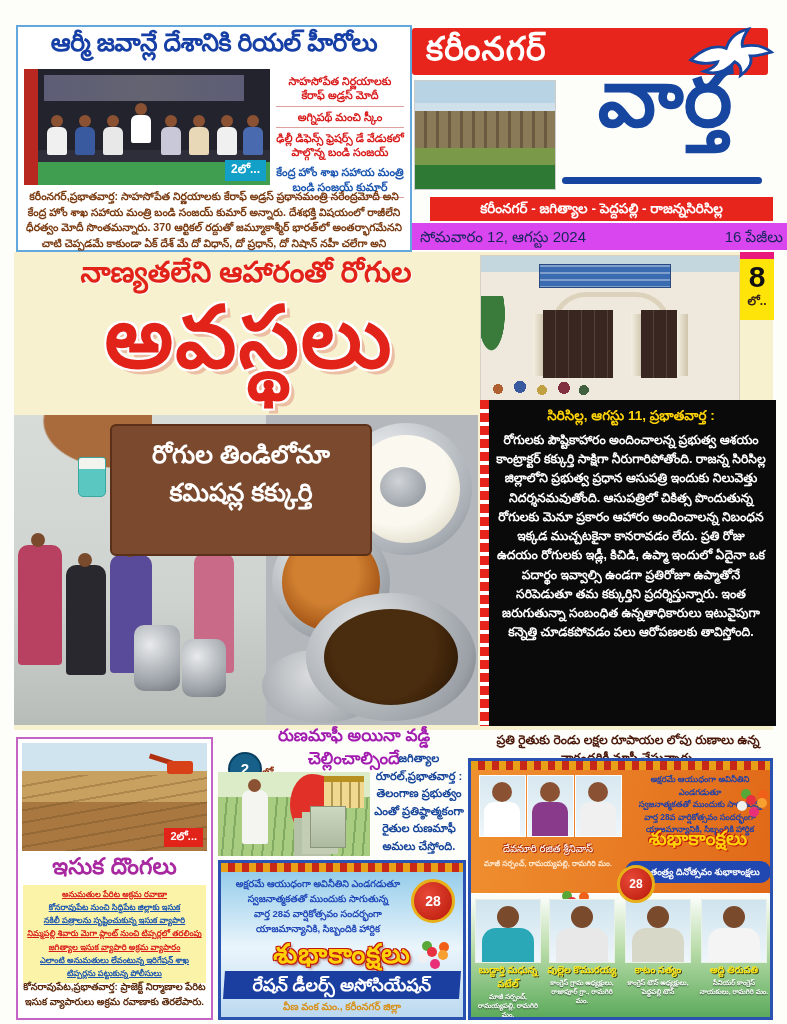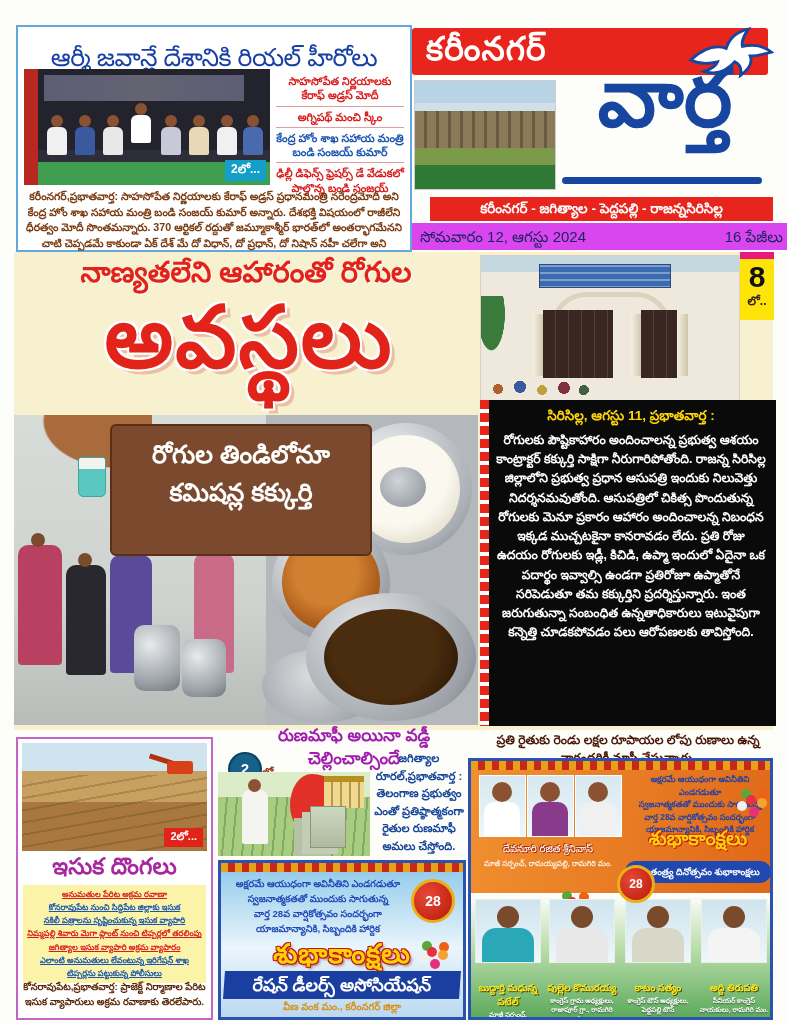--- a/index.html
+++ b/index.html
@@ -2,21 +2,21 @@
 <html><head>
 <meta charset="utf-8">
 <style>
   html,body{margin:0;padding:0;background:#e8e8e8;}
   #page{position:relative;width:787px;height:1024px;background:#fdfdfa;margin:0 auto;
         font-family:"Liberation Sans", sans-serif;overflow:hidden;}
   .abs{position:absolute;}
 
   
   #tl-art{left:16px;top:25px;width:392px;height:223px;border:2px solid #63a8dc;background:#fff;}
-  #tl-head{left:0;top:16px;width:100%;text-align:center;color:#1740a6;font-size:25px;font-weight:400;letter-spacing:-0.5px;}
+  #tl-head{left:0;top:1px;width:100%;text-align:center;color:#1740a6;font-size:25px;font-weight:700;letter-spacing:-0.5px;}
   #tl-photo{left:6px;top:42px;width:246px;height:116px;background:linear-gradient(#23232e 0 70%,#2e2e3a 70% 80%,#3f9e4f 80% 100%);overflow:hidden;}
   #tl-photo .banner-glow{position:absolute;left:20px;top:6px;width:200px;height:26px;background:linear-gradient(90deg,rgba(150,150,190,.5),rgba(220,220,240,.35),rgba(150,150,190,.5));}
   #tl-photo .redwall{position:absolute;left:0;top:0;width:14px;height:100%;background:#b82820;}
   .fig{position:absolute;width:22px;height:40px;}
   .fig::before{content:"";position:absolute;left:5px;top:0;width:12px;height:12px;border-radius:50%;background:#8a5232;}
   .fig::after{content:"";position:absolute;left:1px;top:12px;width:20px;height:28px;border-radius:6px 6px 2px 2px;background:var(--shirt,#e8e8e8);}
   #tl-badge{right:4px;bottom:4px;background:#12a0c8;color:#fff;font-size:12px;font-weight:800;padding:2px 6px;}
   #tl-bullets{left:258px;top:44px;width:128px;}
   .bullet{display:block;text-align:center;font-size:11px;font-weight:800;line-height:1.3;padding:3px 0;border-bottom:1px solid #e0a0a0;}
   .c-red{color:#d91c1c;} .c-blue{color:#1a55b0;}
@@ -157,21 +157,21 @@
   #wad-intro{position:absolute;left:158px;top:12px;width:142px;text-align:center;color:#2040a8;font-size:8.4px;font-weight:800;line-height:1.5;}
   #wad-greet{position:absolute;left:152px;top:66px;width:150px;text-align:center;color:#ffd008;font-size:20px;font-weight:900;
         text-shadow:1px 1px 0 #c01810,-1px -1px 0 #c01810;}
   #wad-sub{position:absolute;left:154px;top:100px;width:146px;height:22px;background:#2048b0;border-radius:12px;
         color:#fff;font-size:9.2px;font-weight:800;text-align:center;line-height:22px;}
   #wad-bottom{position:absolute;left:0;top:132px;width:100%;height:127px;background:linear-gradient(180deg,#ffffff,#b8dca8 45%,#58a858);}
   .wperson{position:absolute;top:6px;width:70px;}
   .wperson .ph{position:relative;width:64px;height:62px;margin:0 auto;background:linear-gradient(#cfe4ee,#eef6fa);border:1px solid #e8f0e8;}
   .wperson .ph::before{content:"";position:absolute;left:21px;top:6px;width:22px;height:22px;border-radius:50%;background:#7a4a2c;}
   .wperson .ph::after{content:"";position:absolute;left:6px;top:28px;width:52px;height:34px;border-radius:14px 14px 0 0;background:var(--shirt,#f0f0f0);}
-  .wname{margin-top:19px;text-align:center;color:#ffe818;font-size:9.6px;font-weight:900;text-shadow:1px 1px 0 #404010;}
+  .wname{margin-top:1px;text-align:center;color:#ffe818;font-size:9.6px;font-weight:900;text-shadow:1px 1px 0 #404010;}
   .wrole{text-align:center;color:#fff;font-size:6.8px;font-weight:700;line-height:1.35;text-shadow:0 1px 1px #305030;}
 </style>
 </head>
 <body>
 
 <div id="page">
 
   <div id="tl-art" class="abs">
     <div id="tl-head" class="abs">ఆర్మీ జవాన్లే దేశానికి రియల్ హీరోలు</div>
     <div id="tl-photo" class="abs">
@@ -183,22 +183,22 @@
       <span class="fig" style="left:106px;top:34px;height:52px;--shirt:#ffffff"></span>
       <span class="fig" style="left:136px;top:46px;--shirt:#c8c8d8"></span>
       <span class="fig" style="left:164px;top:46px;--shirt:#e8d8b8"></span>
       <span class="fig" style="left:192px;top:46px;--shirt:#f0f0f0"></span>
       <span class="fig" style="left:218px;top:46px;--shirt:#4a6ab0"></span>
       <span id="tl-badge" class="abs">2లో...</span>
     </div>
     <div id="tl-bullets" class="abs">
       <span class="bullet c-red">సాహసోపేత నిర్ణయాలకు కేరాఫ్ అడ్రస్ మోదీ</span>
       <span class="bullet c-red">అగ్నిపథ్ మంచి స్కీం</span>
+      <span class="bullet c-red" style="border-bottom:none">ఢిల్లీ డిఫెన్స్ ఫ్రెషర్స్ డే వేడుకలో పాల్గొన్న బండి సంజయ్</span>
       <span class="bullet c-blue">కేంద్ర హోం శాఖ సహాయ మంత్రి బండి సంజయ్ కుమార్</span>
-      <span class="bullet c-red" style="border-bottom:none">ఢిల్లీ డిఫెన్స్ ఫ్రెషర్స్ డే వేడుకలో పాల్గొన్న బండి సంజయ్</span>
     </div>
     <div id="tl-body" class="abs">కరీంనగర్,ప్రభాతవార్త: సాహసోపేత నిర్ణయాలకు కేరాఫ్ అడ్రస్ ప్రధానమంత్రి నరేంద్రమోదీ అని కేంద్ర హోం శాఖ సహాయ మంత్రి బండి సంజయ్ కుమార్ అన్నారు. దేశభక్తి విషయంలో రాజీలేని ధీరత్వం మోదీ సొంతమన్నారు. 370 ఆర్టికల్ రద్దుతో జమ్మూకాశ్మీర్ భారత్‌లో అంతర్భాగమేనని చాటి చెప్పడమే కాకుండా ఏక్ దేశ్ మే దో విధాన్, దో ప్రధాన్, దో నిషాన్ నహీ చలేగా అని నిరూపించిన ధీరోధాత్తుడు నరేంద్రమోదీ అని కొనియాడారు.</div>
   </div>
 
   <div id="mast" class="abs">
     <div id="mast-banner" class="abs">
       <span>కరీంనగర్</span>
     </div>
     <svg id="dove" class="abs" viewBox="0 0 100 70">
       <path d="M8 38 Q28 20 45 26 Q50 10 68 6 Q60 18 62 24 Q80 20 92 30 Q78 34 70 34 Q74 44 60 54 Q62 44 54 40 Q40 56 22 50 Q34 46 36 40 Q20 44 8 38 Z" fill="#ffffff" stroke="#1646a0" stroke-width="3"></path>

